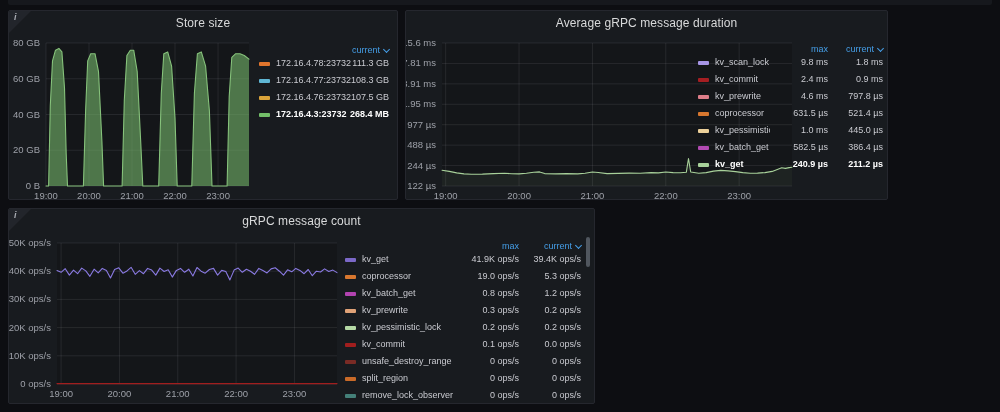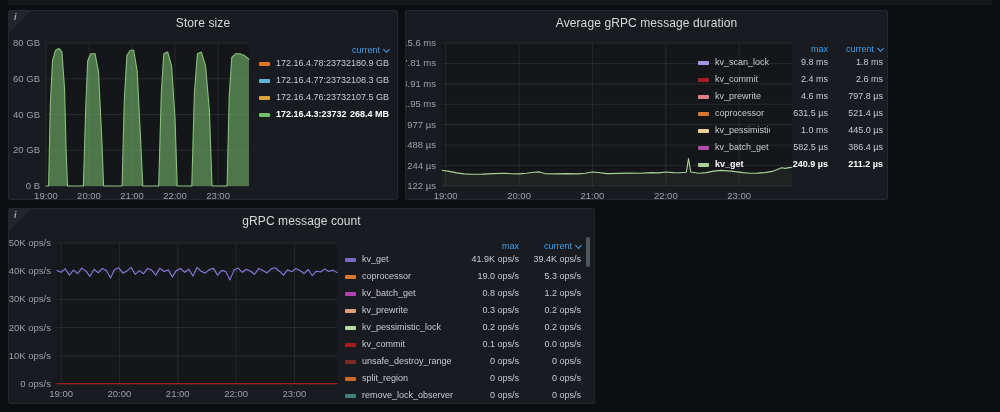--- a/index.html
+++ b/index.html
@@ -74,21 +74,21 @@
       <path d="M37.0 175.0 L39.6 175.0 L41.3 94.6 L43.5 49.9 L46.5 39.2 L49.9 37.4 L52.9 40.9 L55.5 76.7 L57.2 142.8 L58.5 175.0 L74.4 175.0 L76.6 99.9 L78.7 49.9 L81.7 42.7 L86.0 42.7 L89.5 60.6 L92.9 130.3 L94.6 175.0 L113.1 175.0 L115.3 89.2 L117.9 44.5 L121.3 39.2 L124.7 39.2 L128.2 60.6 L131.6 128.5 L133.8 175.0 L149.7 175.0 L152.3 82.0 L154.8 42.7 L158.7 40.9 L162.6 55.2 L166.0 107.1 L168.2 175.0 L182.8 175.0 L185.4 82.0 L188.4 42.7 L192.3 40.9 L196.6 55.2 L200.4 99.9 L203.0 175.0 L218.1 175.0 L220.2 85.6 L222.8 46.3 L226.7 42.7 L231.0 42.7 L235.3 44.5 L240.0 48.1" fill="none" stroke="#86c27b" stroke-width="1.1" stroke-linejoin="round" stroke-linecap="round"></path>
     </svg>
 
   <div class="legend legend1">
     <div class="lg-head">
       <span class="col-cur"><span></span><span>current</span><i class="chev"></i></span>
     </div>
     <div class="lg-row">
       <span class="swatch" style="background: rgb(224, 117, 45);"></span>
       <span class="lbl">172.16.4.78:23732</span>
-      <span class="val">180.9 GB</span>
+      <span class="val">111.3 GB</span>
     </div>
     <div class="lg-row">
       <span class="swatch" style="background: rgb(95, 182, 212);"></span>
       <span class="lbl">172.16.4.77:23732</span>
       <span class="val">108.3 GB</span>
     </div>
     <div class="lg-row">
       <span class="swatch" style="background: rgb(217, 163, 58);"></span>
       <span class="lbl">172.16.4.76:23732</span>
       <span class="val">107.5 GB</span>
@@ -144,21 +144,21 @@
     <div class="lg-row">
       <span class="swatch" style="background: rgb(167, 149, 230);"></span>
       <span class="lbl flex-lbl">kv_scan_lock</span>
       <span class="v-max">9.8 ms</span>
       <span class="v-cur">1.8 ms</span>
     </div>
     <div class="lg-row">
       <span class="swatch" style="background: rgb(165, 30, 34);"></span>
       <span class="lbl flex-lbl">kv_commit</span>
       <span class="v-max">2.4 ms</span>
-      <span class="v-cur">2.6 ms</span>
+      <span class="v-cur">0.9 ms</span>
     </div>
     <div class="lg-row">
       <span class="swatch" style="background: rgb(222, 126, 138);"></span>
       <span class="lbl flex-lbl">kv_prewrite</span>
       <span class="v-max">4.6 ms</span>
       <span class="v-cur">797.8 µs</span>
     </div>
     <div class="lg-row">
       <span class="swatch" style="background: rgb(216, 119, 47);"></span>
       <span class="lbl flex-lbl">coprocessor</span>

